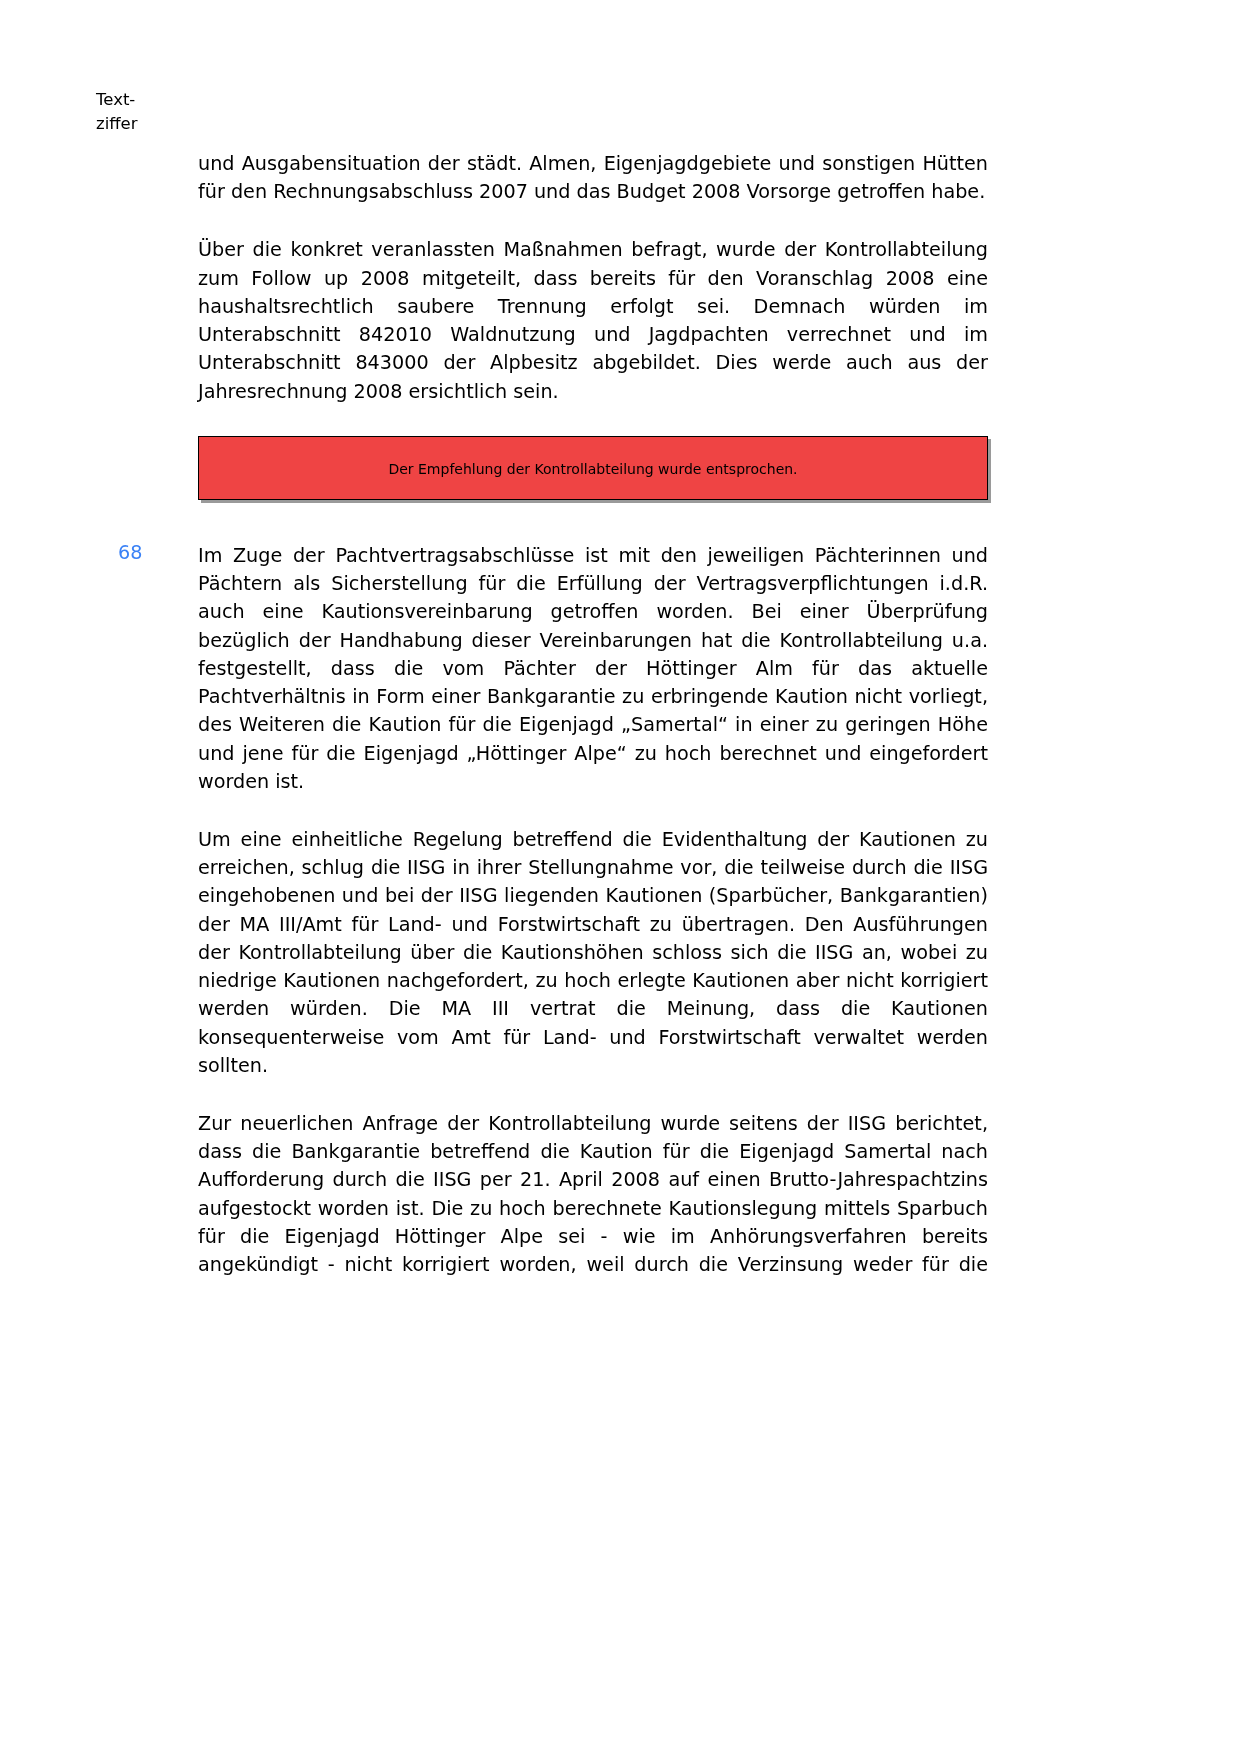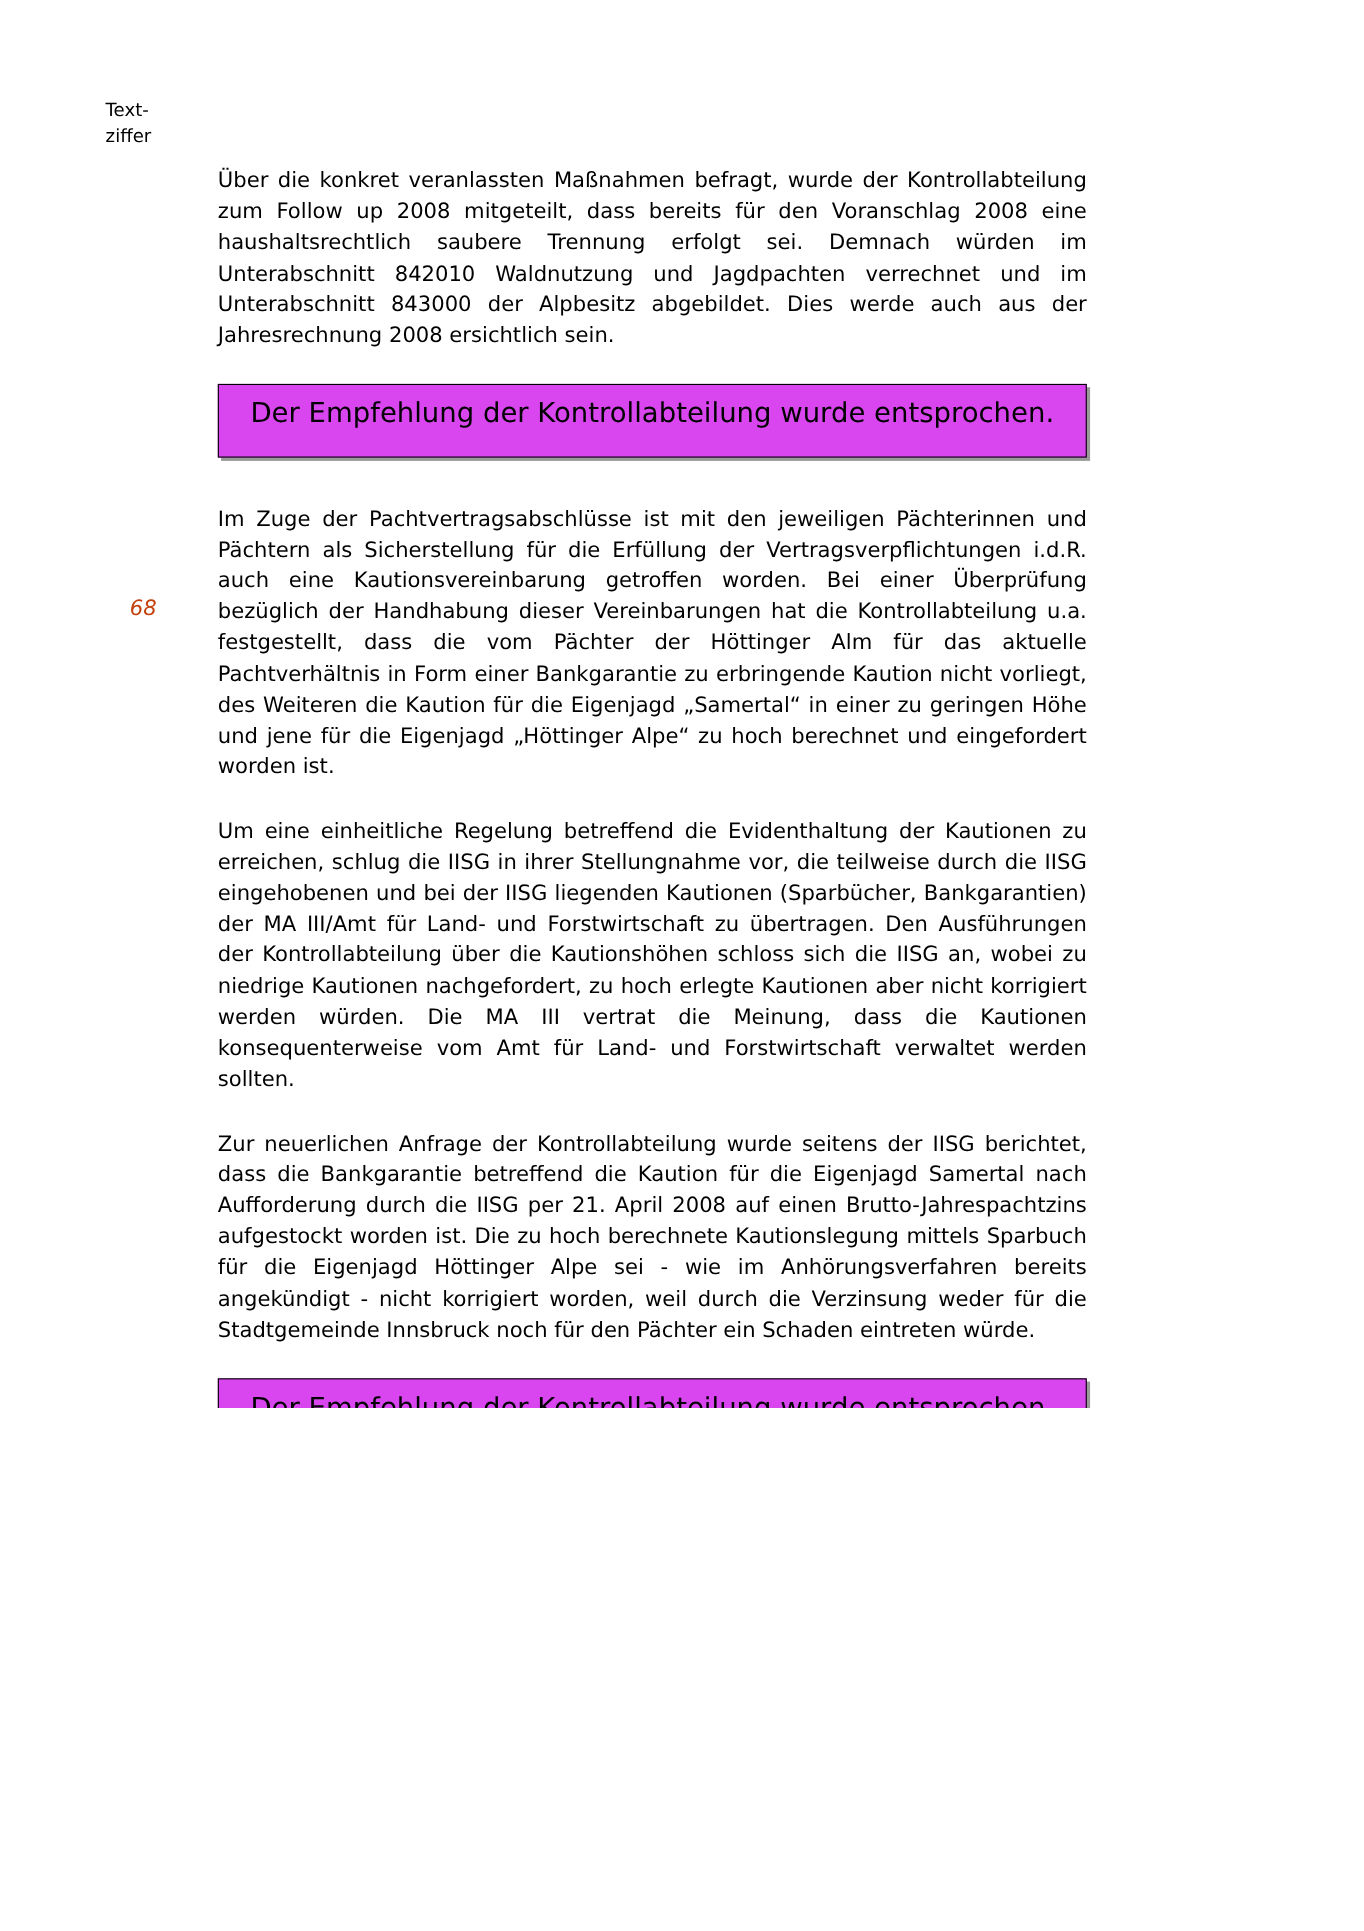--- a/index.html
+++ b/index.html
@@ -47,37 +47,36 @@
     line-height: 1.47;
     text-align: justify;
     text-justify: inter-word;
     hyphens: manual;
   }
 
   
   .rec-box {
     box-sizing: border-box;
     width: 790px;
-    background: #d946ef;
+    background: #ef4444;
     border: 1px solid #000000;
     box-shadow: 3px 3px 0 0 #9a9a9a;
     text-align: center;
-    font-size: 25px;
+    font-size: 14px;
     line-height: 1.45;
-    padding: 8px 10px 20px 10px;
+    padding: 22px 10px 20px 10px;
     margin: 6px 0 42px 0;
   }
 
   
   .item-number {
     position: absolute;
     font-size: 19.2px;
     line-height: 1.45;
-    color: #c2410c;
-    font-style: italic;
+    color: #3b82f6;
   }
 
   
   .footer-rule {
     position: absolute;
     left: 96px;
     top: 1609px;
     width: 1000px;
     border-top: 1px dashed #9b9b9b;
   }
@@ -102,20 +101,21 @@
 
   <div class="margin-head">
     <div>Text-</div>
     <div>ziffer</div>
   </div>
 
   <div class="item-number" style="left:118px; top:539px;">68</div>
 
   <div class="content">
 
+    <p class="para">und Ausgabensituation der städt. Almen, Eigenjagdgebiete und sonstigen Hütten für den Rechnungsabschluss 2007 und das Budget 2008 Vorsorge getroffen habe.</p>
 
     <p class="para">Über die konkret veranlassten Maßnahmen befragt, wurde der Kontrollabteilung zum Follow up 2008 mitgeteilt, dass bereits für den Voranschlag 2008 eine haushaltsrecht­lich saubere Trennung erfolgt sei. Demnach würden im Unterabschnitt 842010 Wald­nutzung und Jagdpachten verrechnet und im Unterabschnitt 843000 der Alpbesitz abgebildet. Dies werde auch aus der Jahresrechnung 2008 ersichtlich sein.</p>
 
     <div class="rec-box">Der Empfehlung der Kontrollabteilung wurde entsprochen.</div>
 
     <p class="para" style="margin-top:26px;">Im Zuge der Pachtvertragsabschlüsse ist mit den jeweiligen Pächterinnen und Päch­tern als Sicherstellung für die Erfüllung der Vertragsverpflichtungen i.d.R. auch eine Kautionsvereinbarung getroffen worden. Bei einer Überprüfung bezüglich der Hand­habung dieser Vereinbarungen hat die Kontrollabteilung u.a. festgestellt, dass die vom Pächter der Höttinger Alm für das aktuelle Pachtverhältnis in Form einer Bankga­rantie zu erbringende Kaution nicht vorliegt, des Weiteren die Kaution für die Eigen­jagd „Samertal“ in einer zu geringen Höhe und jene für die Eigenjagd „Höttinger Alpe“ zu hoch berechnet und eingefordert worden ist.</p>
 
 
     <p class="para">Um eine einheitliche Regelung betreffend die Evidenthaltung der Kautionen zu errei­chen, schlug die IISG in ihrer Stellungnahme vor, die teilweise durch die IISG einge­hobenen und bei der IISG liegenden Kautionen (Sparbücher, Bankgarantien) der MA III/Amt für Land- und Forstwirtschaft zu übertragen. Den Ausführungen der Kon­trollabteilung über die Kautionshöhen schloss sich die IISG an, wobei zu niedrige Kau­tionen nachgefordert, zu hoch erlegte Kautionen aber nicht korrigiert werden würden. Die MA III vertrat die Meinung, dass die Kautionen konsequenterweise vom Amt für Land- und Forstwirtschaft verwaltet werden sollten.</p>
 

